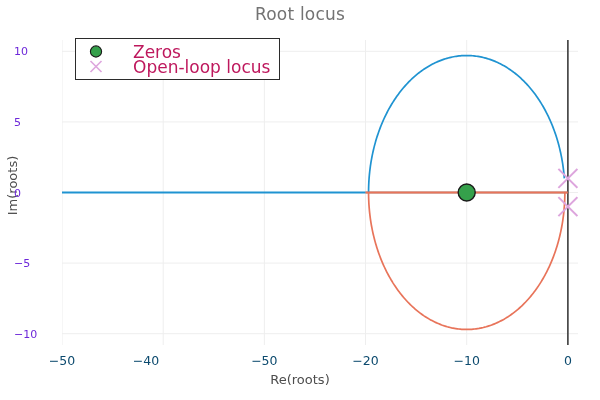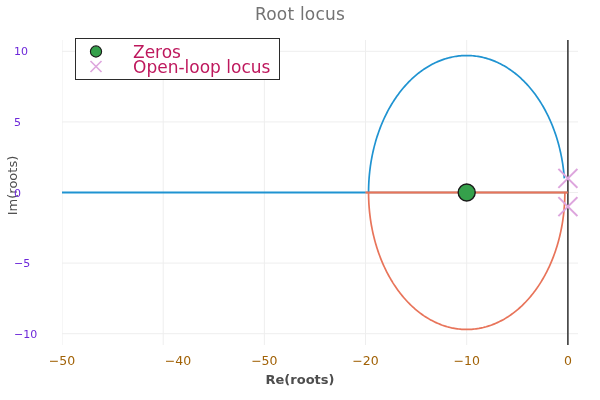--- a/index.html
+++ b/index.html
@@ -39,40 +39,39 @@
     top: 0;
   }
   .axis-label {
     position: absolute;
     color: #4d4d4d;
     font-size: 12.5px;
     white-space: nowrap;
   }
   .tick-label-x {
     position: absolute;
-    color: #a16207;
+    color: #0c4a6e;
     font-size: 12.5px;
     transform: translateX(-50%);
     white-space: nowrap;
   }
   .tick-label-y {
     position: absolute;
     color: #6d28d9;
     font-size: 11px;
     transform: translateY(-50%);
     text-align: left;
     white-space: nowrap;
   }
   #xlabel {
     left: 0;
     top: 372px;
     width: 600px;
     text-align: center;
     font-size: 13px;
-    font-weight: bold;
   }
   #ylabel {
     left: -58px;
     top: 178px;
     width: 140px;
     text-align: center;
     font-size: 13px;
     transform: rotate(-90deg);
   }
   #legend {
@@ -157,21 +156,21 @@
         </svg>
       </span>
       <span class="legend-text">Open-loop locus</span>
     </div>
   </div>
 
   <div class="axis-label" id="xlabel">Re(roots)</div>
   <div class="axis-label" id="ylabel">Im(roots)</div>
 
 <div class="tick-label-x" style="left: 62px; top: 353px;">−50</div>
-    <div class="tick-label-x" style="left: 178px; top: 353px;">−40</div>
+    <div class="tick-label-x" style="left: 146px; top: 353px;">−40</div>
     <div class="tick-label-x" style="left: 264.353px; top: 353px;">−50</div>
     <div class="tick-label-x" style="left: 365.529px; top: 353px;">−20</div>
     <div class="tick-label-x" style="left: 466.706px; top: 353px;">−10</div>
     <div class="tick-label-x" style="left: 567.882px; top: 353px;">0</div>
     <div class="tick-label-y" style="left: 14px; width: 40px; top: 333.704px;">−10</div>
     <div class="tick-label-y" style="left: 14px; width: 40px; top: 263.102px;">−5</div>
     <div class="tick-label-y" style="left: 14px; width: 40px; top: 192.5px;">0</div>
     <div class="tick-label-y" style="left: 14px; width: 40px; top: 121.898px;">5</div>
     <div class="tick-label-y" style="left: 14px; width: 40px; top: 51.2963px;">10</div>
   </div>

